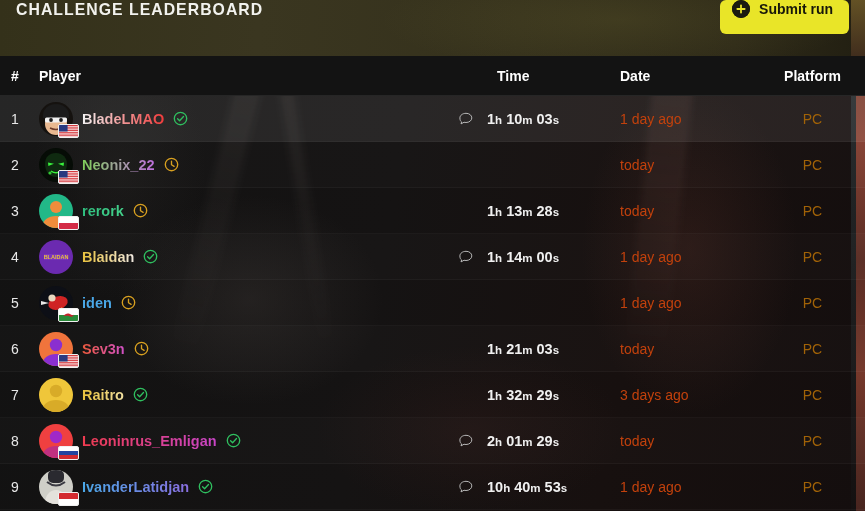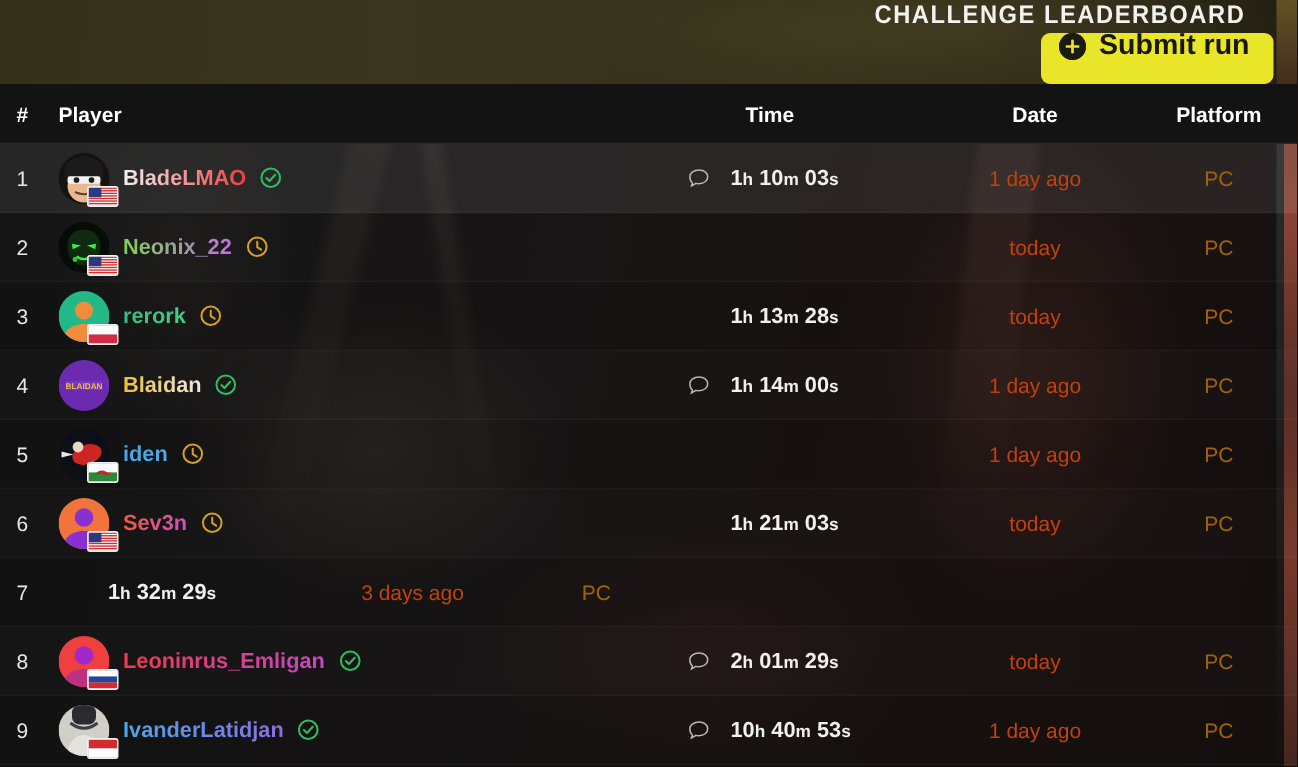--- a/index.html
+++ b/index.html
@@ -53,28 +53,27 @@
     right: 9px; top: 56px; width: 5px; height: 455px;
     background: linear-gradient(180deg, rgba(40,46,48,0.9), rgba(20,18,18,0.6));
   }
 
   
   .titlebar {
     position: relative;
     z-index: 3;
     height: 56px;
     display: flex;
-    align-items: flex-end;
+    align-items: flex-start;
     justify-content: space-between;
     padding: 0 16px;
     background:
       radial-gradient(ellipse 320px 70px at 620px 20px, rgba(140,132,60,0.16), rgba(0,0,0,0) 75%),
       linear-gradient(92deg, #34311a 0%, #3a3620 30%, #35311c 60%, #2e2a18 85%, #221f12 100%);
     overflow: hidden;
-    flex-direction: column;
   }
   .titlebar::after {
     content: "";
     position: absolute; right: 0; top: 0; width: 14px; height: 100%;
     background: linear-gradient(180deg, #6e5a28, #46301f);
     opacity: .85;
   }
 
   .title-text {
     font-size: 17px;
@@ -92,21 +91,21 @@
     display: flex;
     align-items: center;
     gap: 9px;
     height: 34px;
     padding: 0 16px 16px 12px;
     border: none;
     border-radius: 6px;
     background: #e9e528;
     color: #17170a;
     font-family: "Liberation Sans", sans-serif;
-    font-size: 19px;
+    font-size: 14px;
     font-weight: 700;
     cursor: pointer;
     white-space: nowrap;
   }
   .plus-icon {
     width: 18px; height: 18px;
     border-radius: 50%;
     background: #1b1b10;
     display: flex; align-items: center; justify-content: center;
     flex: 0 0 auto;
@@ -126,21 +125,21 @@
     height: 40px;
     background: #131313;
     border-bottom: 1px solid #262626;
     font-size: 14px;
     font-weight: 700;
     color: #ffffff;
   }
   .c-rank     { width: 30px;  flex: 0 0 30px;  text-align: left; padding-left: 11px; }
   .c-player   { flex: 1 1 auto; padding-left: 9px; }
   .c-time     { width: 175px; flex: 0 0 175px; }
-  .c-date     { width: 140px; flex: 0 0 140px; text-align: center; }
+  .c-date     { width: 140px; flex: 0 0 140px; }
   .c-platform { width: 105px; flex: 0 0 105px; text-align: center; }
 
   .thead .c-rank { padding-left: 11px; }
   .thead .c-time { padding-left: 52px; }
 
   .row {
     display: flex;
     align-items: center;
     height: 46px;
     font-size: 14px;
@@ -453,20 +452,35 @@
       </span>
       <span class="time-text">1<span class="u">h</span> 21<span class="u">m</span> 03<span class="u">s</span></span>
     </div>
 
     <div class="c-date date-text">today</div>
     <div class="c-platform plat-text">PC</div>
   </div>
         <div class="row">
     <div class="c-rank rank">7</div>
 
+    <div class="c-player player-cell">
+      <span class="avatar-wrap">
+        <span class="avatar"><svg viewBox="0 0 34 34">
+                  <rect width="34" height="34" fill="#efc63a"></rect>
+                  <circle cx="17" cy="13" r="6.2" fill="#d8ab28"></circle>
+                  <path d="M3 34c0-8 6.5-12 14-12s14 4 14 12z" fill="#d8ab28"></path>
+                </svg></span>
+
+      </span>
+      <span class="pname" style="background-image:linear-gradient(90deg, #e8c13c, #f0dfa0);">Raitro</span>
+      <span class="badge"><svg viewBox="0 0 15 15">
+                <circle cx="7.5" cy="7.5" r="6.2" fill="none" stroke="#2fbf5f" stroke-width="1.35"></circle>
+                <path d="M4.6 7.7l2 2 3.9-4.2" fill="none" stroke="#2fbf5f" stroke-width="1.35" stroke-linecap="round" stroke-linejoin="round"></path>
+              </svg></span>
+    </div>
 
     <div class="c-time time-cell">
       <span class="comment-slot">
         
       </span>
       <span class="time-text">1<span class="u">h</span> 32<span class="u">m</span> 29<span class="u">s</span></span>
     </div>
 
     <div class="c-date date-text">3 days ago</div>
     <div class="c-platform plat-text">PC</div>

